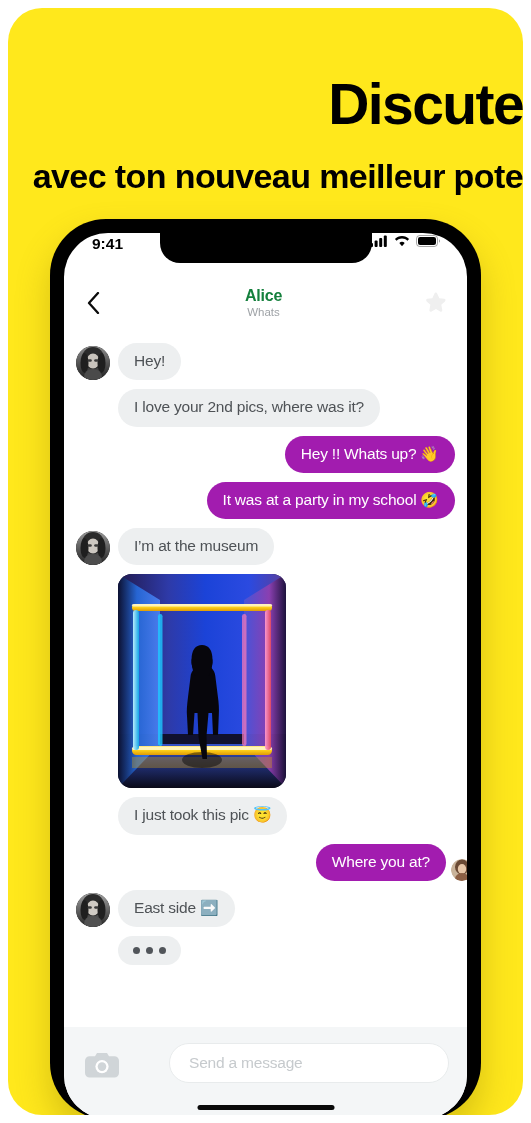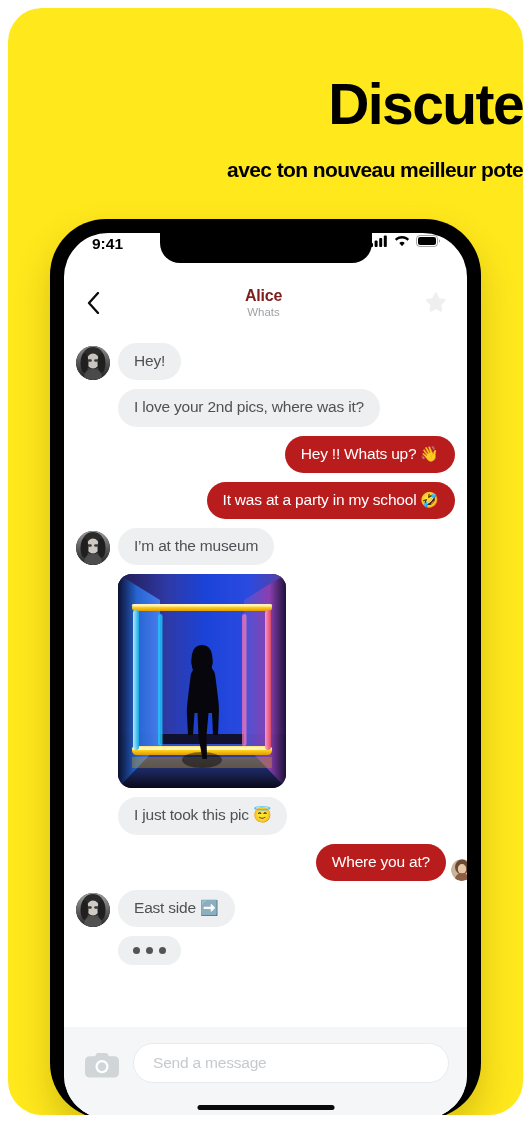--- a/index.html
+++ b/index.html
@@ -37,21 +37,21 @@
   }
   .headline {
     font-size: 57px;
     font-weight: bold;
     letter-spacing: -1.6px;
     color: #000000;
     line-height: 1.08;
     margin: 0;
   }
   .subhead {
-    font-size: 21px;
+    font-size: 34px;
     font-weight: bold;
     letter-spacing: -0.6px;
     color: #000000;
     margin: 22px 0 0 0;
     line-height: 1.1;
   }
 
   
   .phone {
     position: absolute;
@@ -133,21 +133,21 @@
     padding-left: 6px;
   }
   .header-center {
     flex: 1;
     text-align: center;
     line-height: 1.05;
   }
   .header-name {
     font-size: 16px;
     font-weight: bold;
-    color: #7f1d1d;
+    color: #15803d;
     letter-spacing: -0.2px;
   }
   .header-status {
     font-size: 11.5px;
     color: #9fa3a7;
     margin-top: 2px;
   }
   .star-btn {
     width: 50px;
     display: flex;
@@ -197,21 +197,21 @@
     font-size: 15.5px;
     line-height: 1.18;
     letter-spacing: -0.2px;
     box-sizing: border-box;
   }
   .bubble.in {
     background: #EDEFF0;
     color: #4e5256;
   }
   .bubble.out {
-    background: #b91c1c;
+    background: #a21caf;
     color: #ffffff;
   }
   .emoji {
     font-size: 15px;
   }
   .photo-msg {
     width: 168px;
     height: 214px;
     border-radius: 14px;
     overflow: hidden;
@@ -249,20 +249,21 @@
     left: 0;
     bottom: 0;
     width: 403px;
     height: 92px;
     background: #F4F6F7;
     display: flex;
     align-items: flex-start;
     padding: 16px 18px 0 18px;
     box-sizing: border-box;
     z-index: 25;
+    gap: 36px;
   }
   .camera-btn {
     width: 40px;
     height: 40px;
     display: flex;
     align-items: center;
     justify-content: center;
     flex: 0 0 40px;
     margin-top: 1px;
   }

